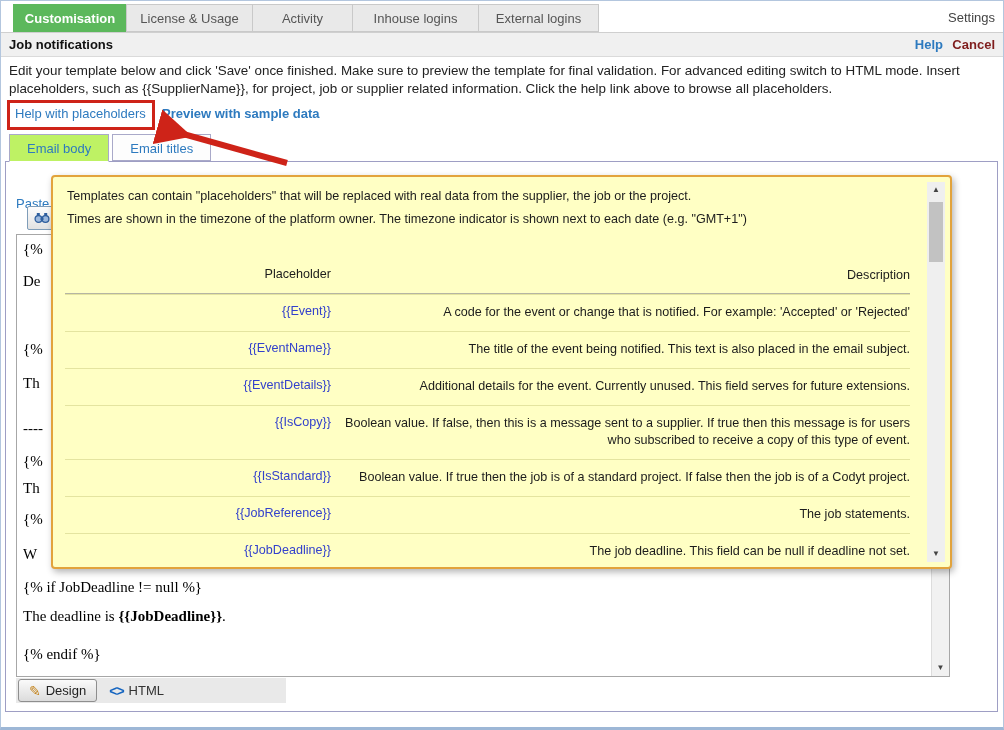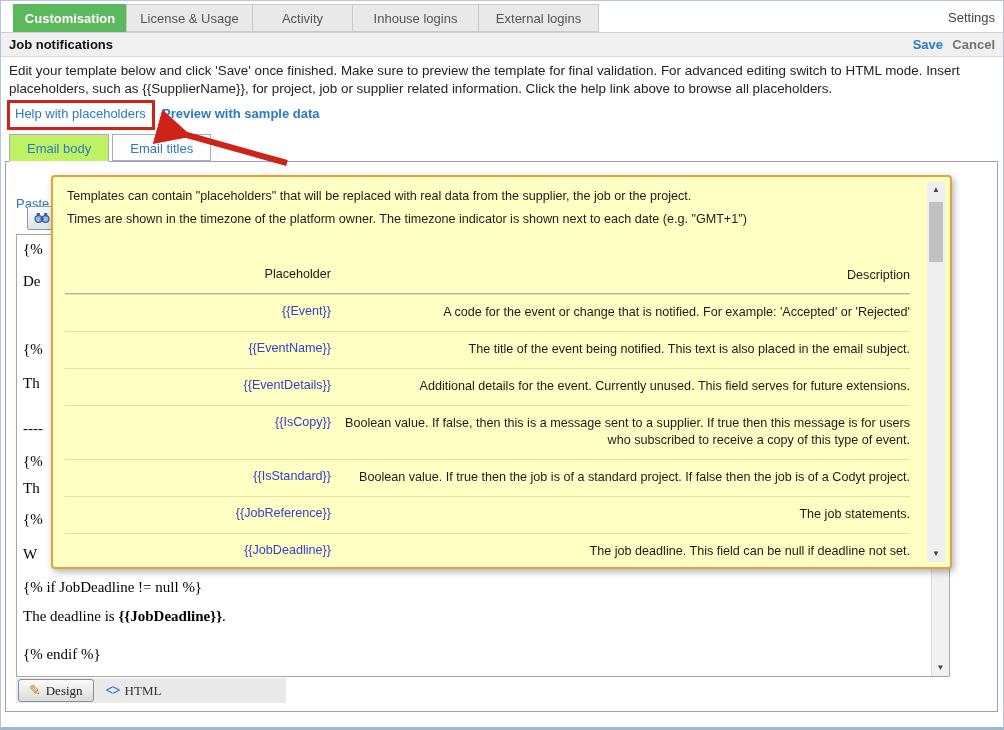--- a/index.html
+++ b/index.html
@@ -13,21 +13,21 @@
           background:#e9e9e9;border:1px solid #c9c9c9;margin-right:-1px;box-sizing:border-box;cursor:pointer;}
   .toptab.active{background:#5cb85c;color:#fff;font-weight:bold;border-color:#5cb85c;}
   .w1{width:114px}.w2{width:127px}.w3{width:101px}.w4{width:127px}.w5{width:121px}
   .settings{position:absolute;right:8px;top:9px;font-size:13px;color:#444;}
 
   
   .hdrbar{position:absolute;left:0;top:31px;width:100%;height:25px;background:#f0f0f0;
           border-top:1px solid #cfcfcf;border-bottom:1px solid #dadada;box-sizing:border-box;}
   .hdr-title{position:absolute;left:8px;top:0;line-height:24px;font-size:13px;font-weight:bold;color:#111;}
   .hdr-save{position:absolute;right:60px;top:0;line-height:24px;font-size:13px;font-weight:bold;color:#2d7abf;cursor:pointer;}
-  .hdr-cancel{position:absolute;right:8px;top:0;line-height:24px;font-size:13px;font-weight:bold;color:#737373;cursor:pointer;}
+  .hdr-cancel{position:absolute;right:8px;top:0;line-height:24px;font-size:13px;font-weight:bold;color:#7f1d1d;cursor:pointer;}
 
   
   .intro{position:absolute;left:8px;top:61px;width:986px;font-size:13.4px;line-height:18px;color:#222;}
 
   
   .help-link{position:absolute;left:14px;top:105px;font-size:13px;color:#2d7abf;cursor:pointer;z-index:12;}
   .preview-link{position:absolute;left:161px;top:105px;font-size:13px;font-weight:bold;color:#2d7abf;cursor:pointer;}
   .red-box{position:absolute;left:6px;top:99px;width:142px;height:24px;border:3px solid #ce2318;z-index:11;pointer-events:none;}
   .arrow-svg{position:absolute;left:0;top:0;width:1004px;height:730px;z-index:11;pointer-events:none;}
 
@@ -55,21 +55,21 @@
   .l-if{top:344px}.l-dl{top:373px}.l-end{top:411px}
   .sb{position:absolute;right:0;top:0;bottom:0;width:17px;background:#f1f1f1;border-left:1px solid #dcdcdc;}
   .sb .up,.sb .dn{position:absolute;left:0;width:17px;height:16px;text-align:center;font-size:8px;
                   line-height:16px;color:#444;cursor:pointer;}
   .sb .up{top:0}.sb .dn{bottom:0}
   .sb .up::before{content:"▲"}.sb .dn::before{content:"▼"}
   .sb .thumb{position:absolute;left:2px;top:18px;width:13px;height:42px;background:#cdcdcd;cursor:pointer;}
 
   
   .modebar{position:absolute;left:10px;top:516px;width:270px;height:25px;background:#e9e9e9;
-           display:flex;align-items:center;font-family:Liberation Serif, serif;}
+           display:flex;align-items:center;}
   .designbtn{display:flex;align-items:center;gap:5px;height:21px;margin-left:2px;padding:0 10px;
              background:linear-gradient(#fafafa,#dcdcdc);border:1px solid #8e8e8e;border-radius:3px;
              font-size:13px;color:#222;cursor:pointer;}
   .pencil::before{content:"✎";color:#c27f13;font-size:14px;}
   .htmlbtn{display:flex;align-items:center;gap:5px;padding:0 12px;font-size:13px;color:#333;cursor:pointer;}
   .htmlico::before{content:"<>";font-weight:bold;color:#1565c0;letter-spacing:-1px;font-size:14px;}
 
   
   .popup{position:absolute;left:50px;top:174px;width:901px;height:394px;box-sizing:border-box;
          background:#ffffc4;border:2px solid #e2a33c;border-radius:4px;
@@ -100,21 +100,21 @@
     <div class="toptab active w1">Customisation</div>
     <div class="toptab w2">License &amp; Usage</div>
     <div class="toptab w3">Activity</div>
     <div class="toptab w4">Inhouse logins</div>
     <div class="toptab w5">External logins</div>
   </div>
   <div class="settings">Settings</div>
 
   <div class="hdrbar">
     <div class="hdr-title">Job notifications</div>
-    <div class="hdr-save">Save</div>
+    <div class="hdr-save">Help</div>
     <div class="hdr-cancel">Cancel</div>
   </div>
 
   <div class="intro">Edit your template below and click 'Save' once finished. Make sure to preview the template for final validation. For advanced editing switch to HTML mode. Insert placeholders, such as {{SupplierName}}, for project, job or supplier related information. Click the help link above to browse all placeholders.</div>
 
   <div class="help-link">Help with placeholders</div>
   <div class="preview-link">Preview with sample data</div>
   <div class="red-box"></div>
   <svg class="arrow-svg">
     <defs>

